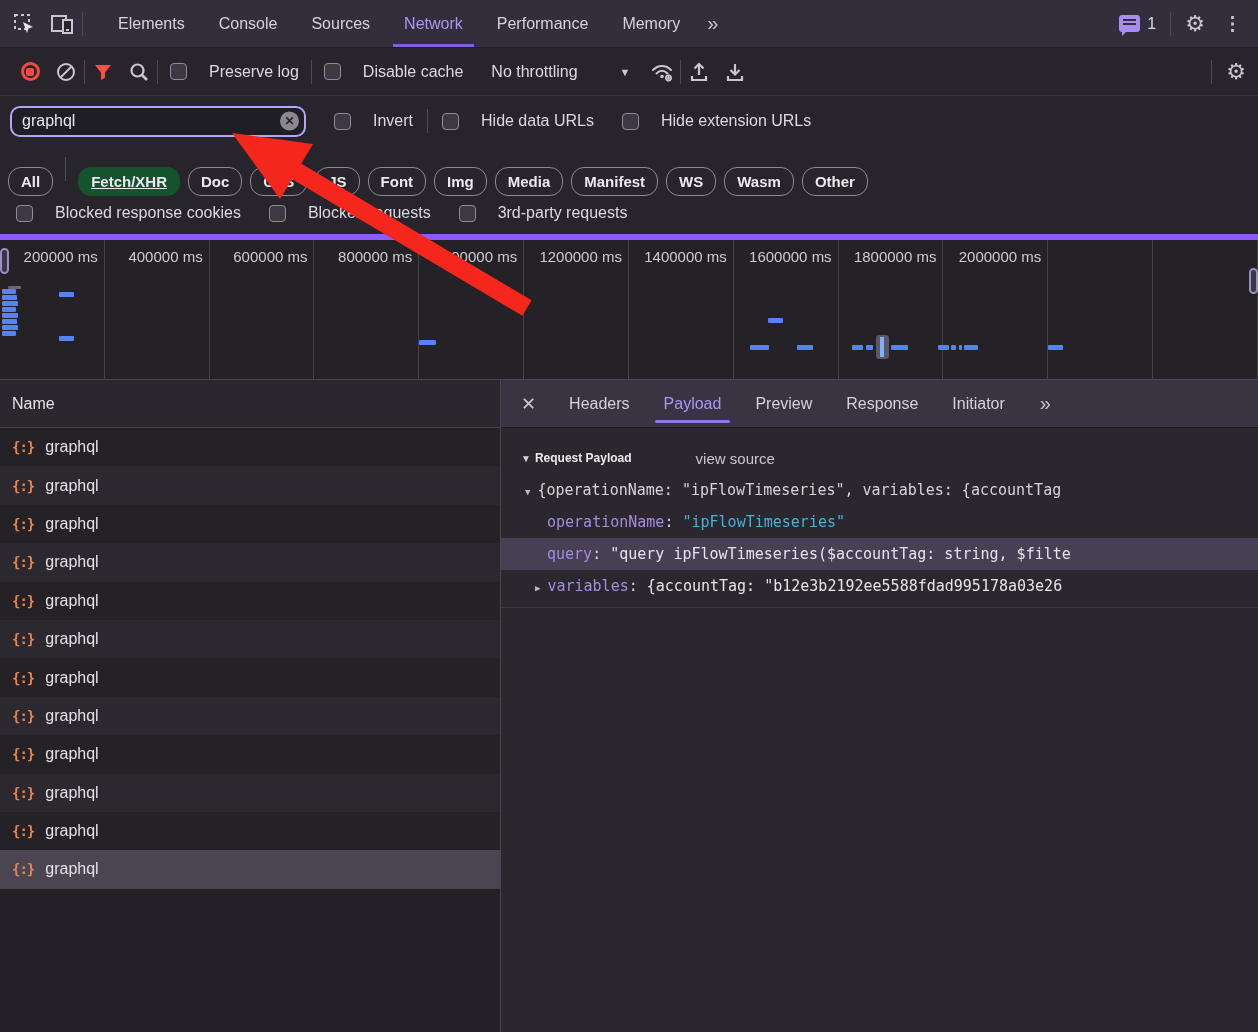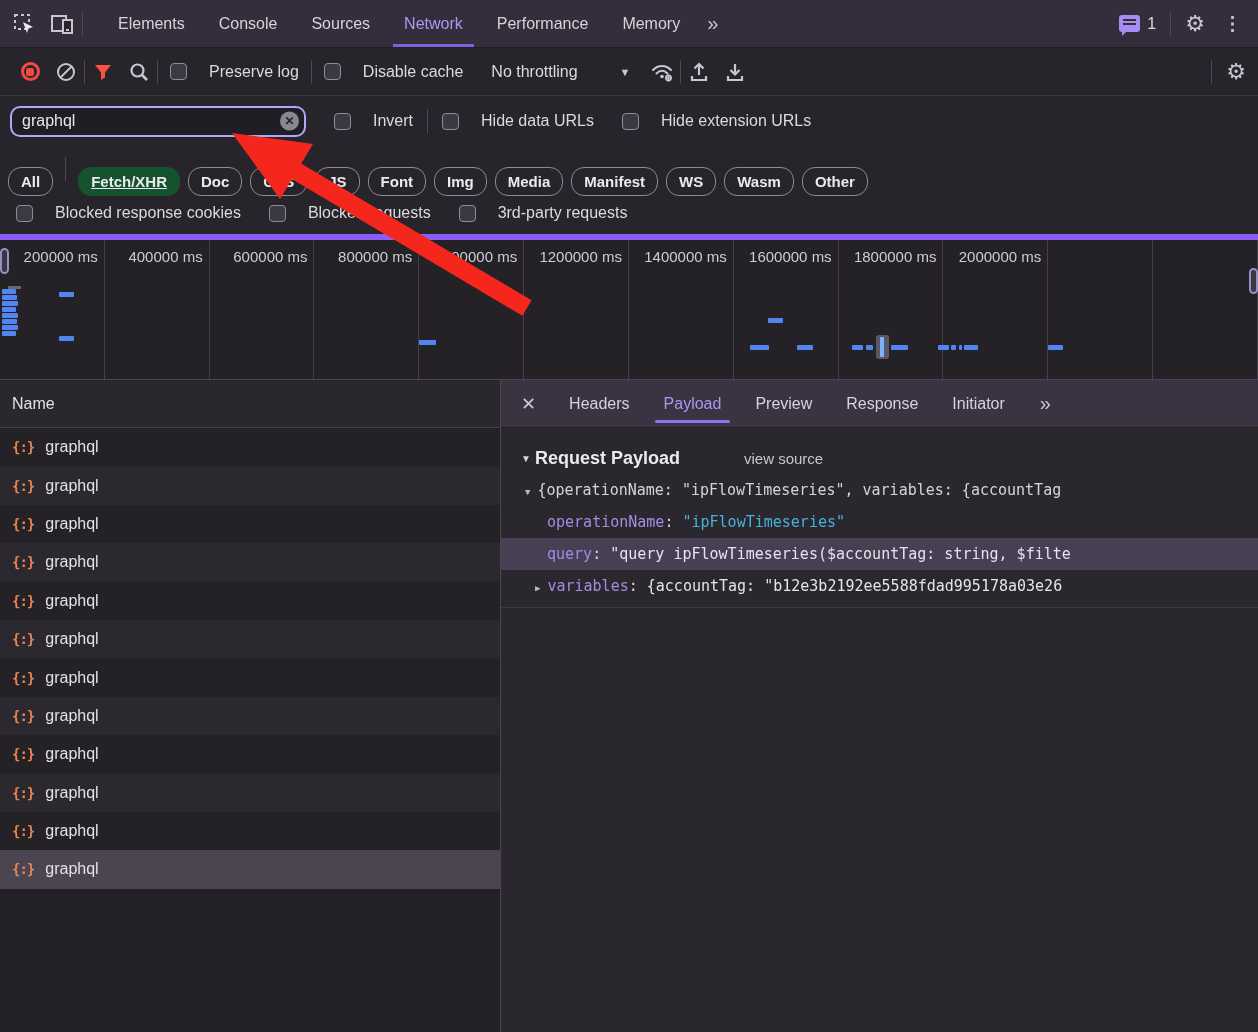--- a/index.html
+++ b/index.html
@@ -78,21 +78,21 @@
   .detail-tabs { height:48px; flex:none; background:#393342; display:flex; align-items:stretch; border-bottom:1px solid #211e26; }
   .close-x { display:flex; align-items:center; padding:0 16px 0 20px; color:#c9c6d0; font-size:18px; }
   .dtab { display:flex; align-items:center; padding:0 17px; color:#d6d3da; position:relative; }
   .dtab.active { color:#ab97f2;text-align:right; }
   .dtab.active::after { content:""; position:absolute; left:8px; right:8px; bottom:4px; height:3px; border-radius:2px; background:#8f74e8; }
   .detail-tabs .nav-more { margin-left:8px; }
 
   .payload { padding-top:14px; overflow:hidden; }
   .pl-title { height:32px; display:flex; align-items:center; padding-left:20px; }
   .tri { font-size:10px; color:#d4d1d8; margin-right:4px; }
-  .pl-title b { font-size:18px; color:#eceaef; }
+  .pl-title b { font-size:12px; color:#eceaef; }
   .viewsource { margin-left:64px; color:#c8c5cd; font-size:15px; }
   .pl-row { height:32px; line-height:32px; font-family:"DejaVu Sans Mono", monospace; font-size:15px; white-space:nowrap; overflow:hidden; color:#d6d4da; }
   .pl-row .tri { font-size:9px; margin-right:7px; color:#bcb9c2; }
   .pl-row.hl { background:#473f54; }
   .seg-key { color:#a58ae0; }
   .seg-string { color:#46b1d9; }
   .seg-plain { color:#d6d4da; }
   .seg-value { color:#e6e4e9; }
   .pl-sep { border-top:1px solid #3c3841; margin-top:5px; }
 

